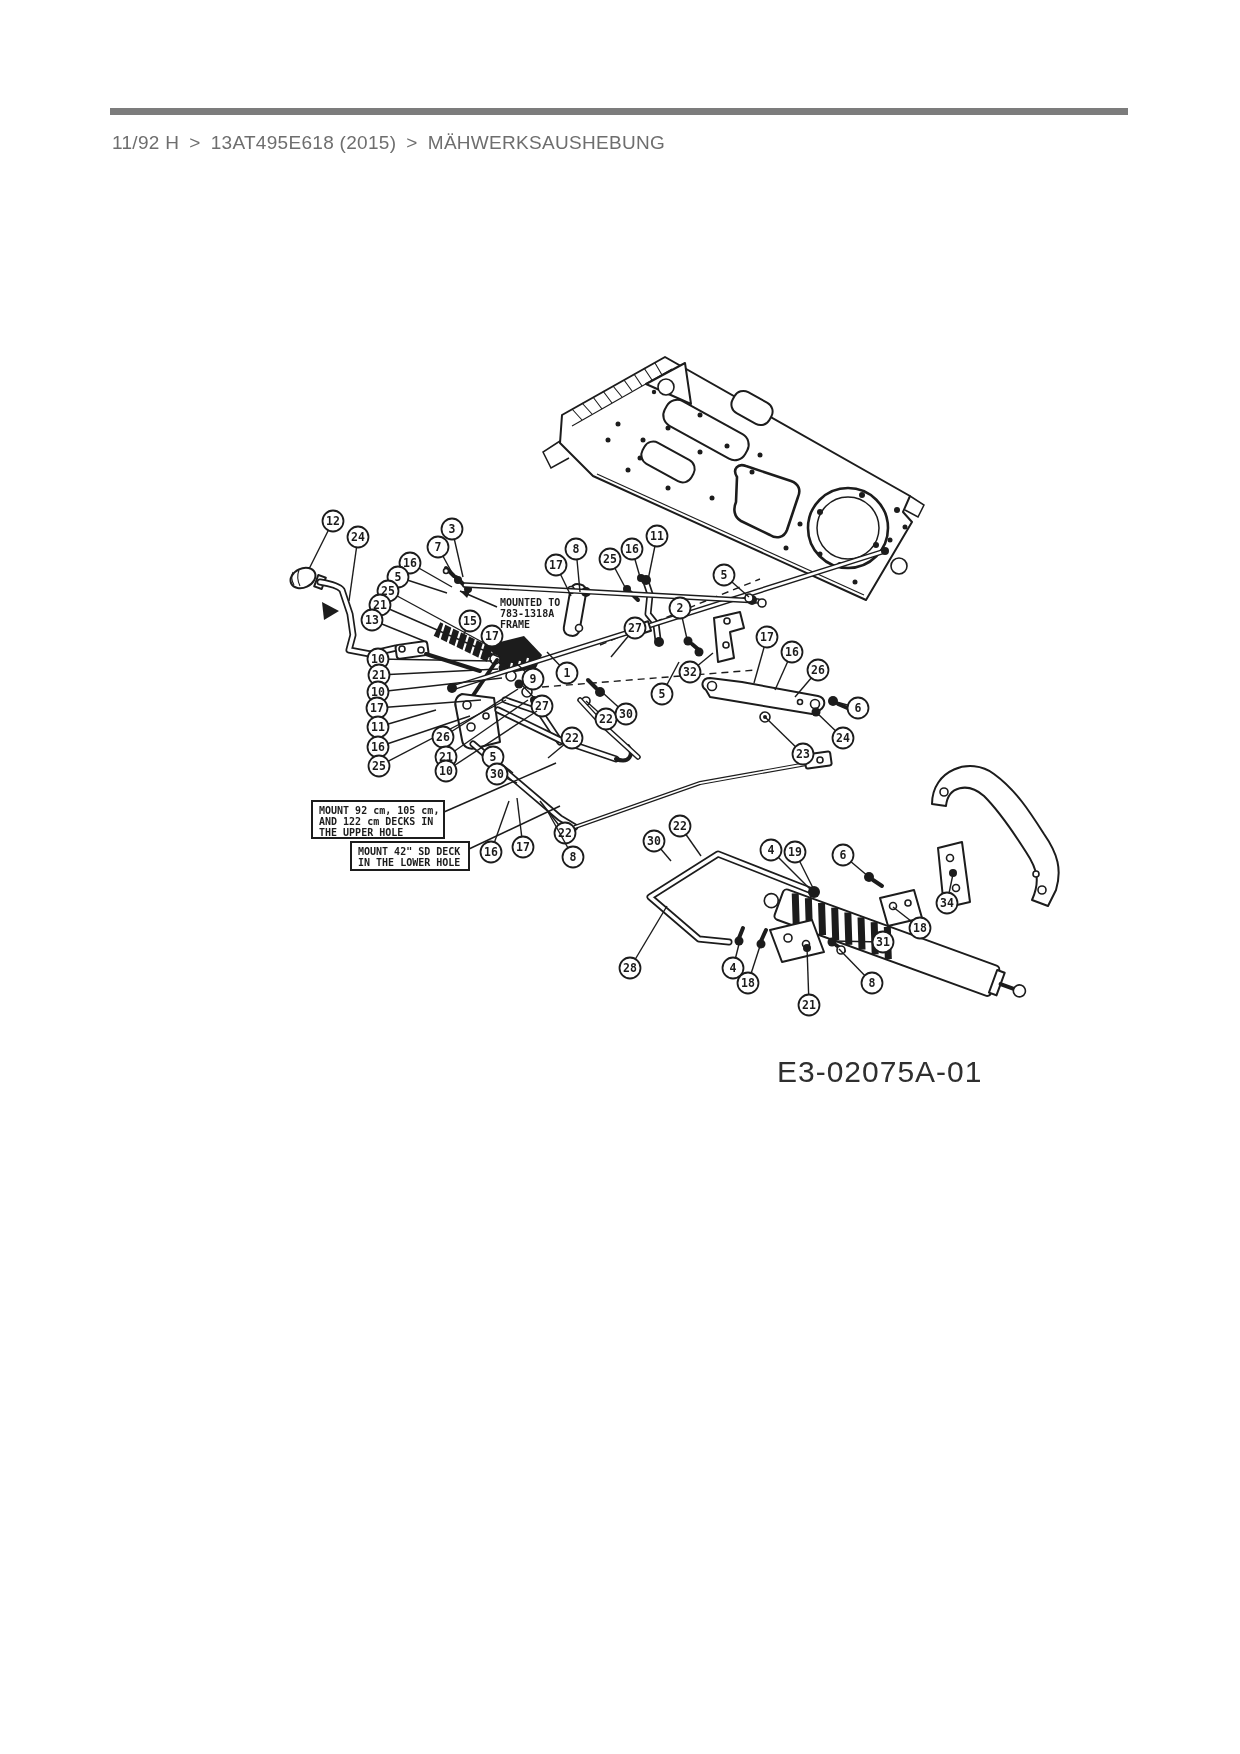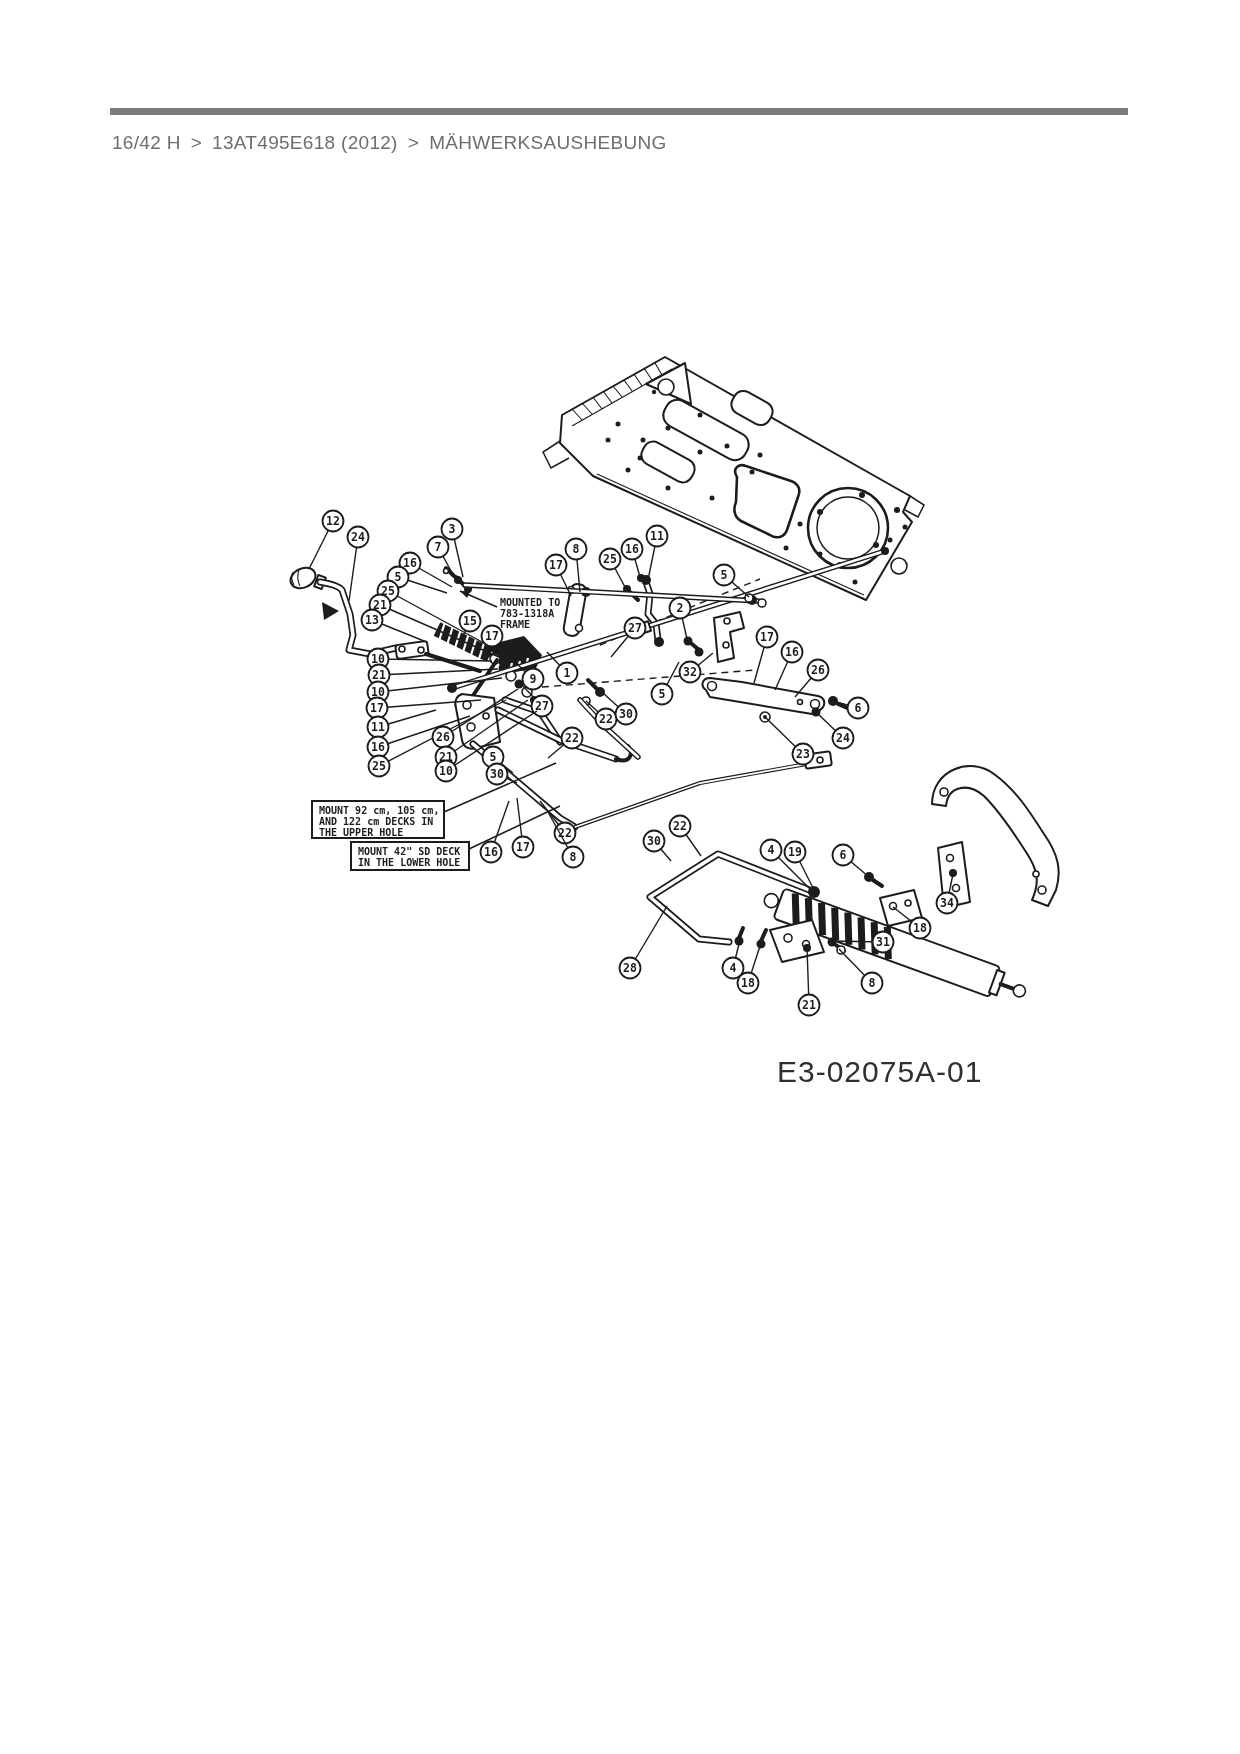--- a/index.html
+++ b/index.html
@@ -32,21 +32,21 @@
   .blackband{stroke:var(--ink);stroke-width:15;fill:none;stroke-linecap:butt;}
 </style>
 </head>
 <body>
 
 <div class="page">
 
   <div class="top-divider"></div>
 
   <div class="breadcrumb">
-    <span class="crumb">16/42 H</span><span class="sep">&gt;</span><span class="crumb">13AT495E618 (2012)</span><span class="sep">&gt;</span><span>MÄHWERKSAUSHEBUNG</span>
+    <span class="crumb">11/92 H</span><span class="sep">&gt;</span><span class="crumb">13AT495E618 (2015)</span><span class="sep">&gt;</span><span>MÄHWERKSAUSHEBUNG</span>
   </div>
 
   <svg class="diagram" viewBox="0 0 1240 1754" xmlns="http://www.w3.org/2000/svg">
 
     <g>
       <path class="dash" d="M600,645 L708,600 L760,579"></path>
       <path class="dash" d="M530,688 L756,670"></path>
     </g>
 
     <g>

